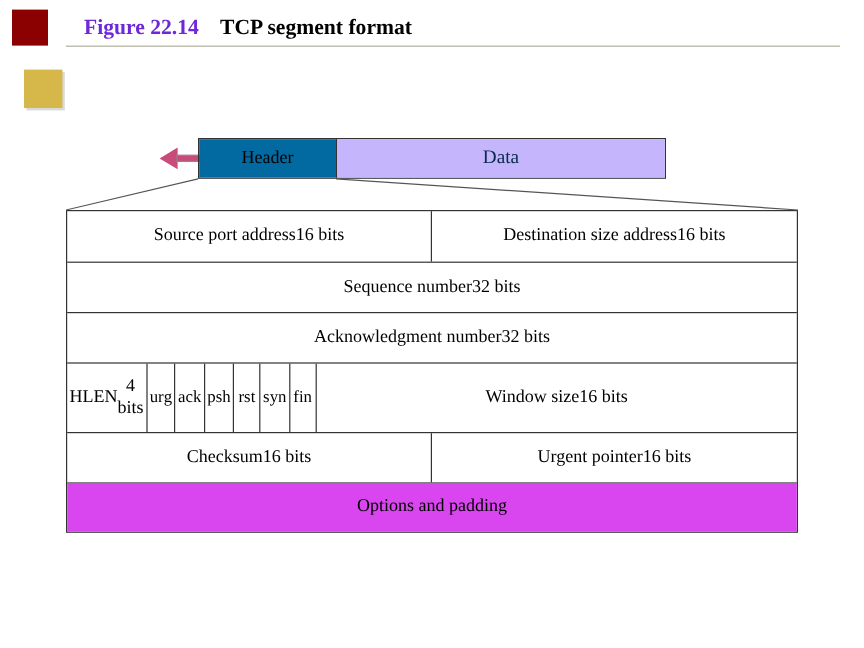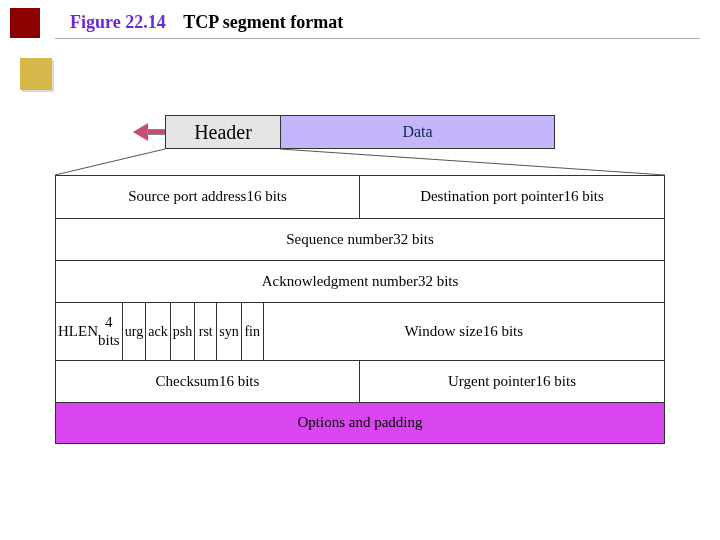--- a/index.html
+++ b/index.html
@@ -91,23 +91,23 @@
     height: 0;
     border-top: 9px solid transparent;
     border-bottom: 9px solid transparent;
     border-right: 15px solid #c94b7a;
   }
   .hdr-box {
     flex: 0 0 115px;
     display: flex;
     align-items: center;
     justify-content: center;
-    background: #e5e5e5;
+    background: #0369a1;
     border-right: 1px solid #333;
-    font-size: 20px;
+    font-size: 15px;
   }
   .data-box {
     flex: 1;
     background: #c4b5fd;
     color: #0a2a4a;
     display: flex;
     align-items: center;
     justify-content: center;
     font-size: 16px;
   }
@@ -193,21 +193,21 @@
   </div>
 
   <div class="grid">
 
     <div class="row row-ports">
       <div class="cell half">
         <div>Source port address</div>
         <div>16 bits</div>
       </div>
       <div class="cell half">
-        <div>Destination port pointer</div>
+        <div>Destination size address</div>
         <div>16 bits</div>
       </div>
     </div>
 
     <div class="row row-seq">
       <div class="cell full">
         <div>Sequence number</div>
         <div>32 bits</div>
       </div>
     </div>

